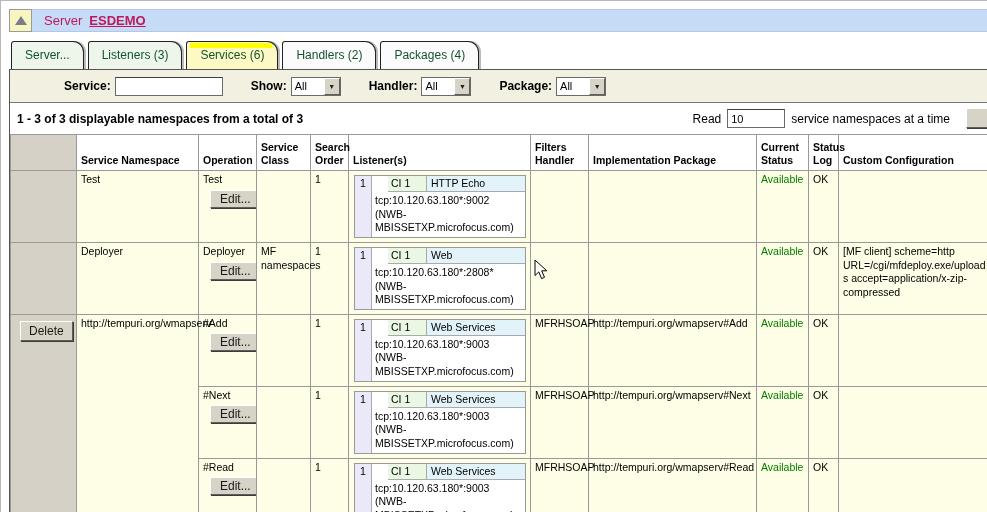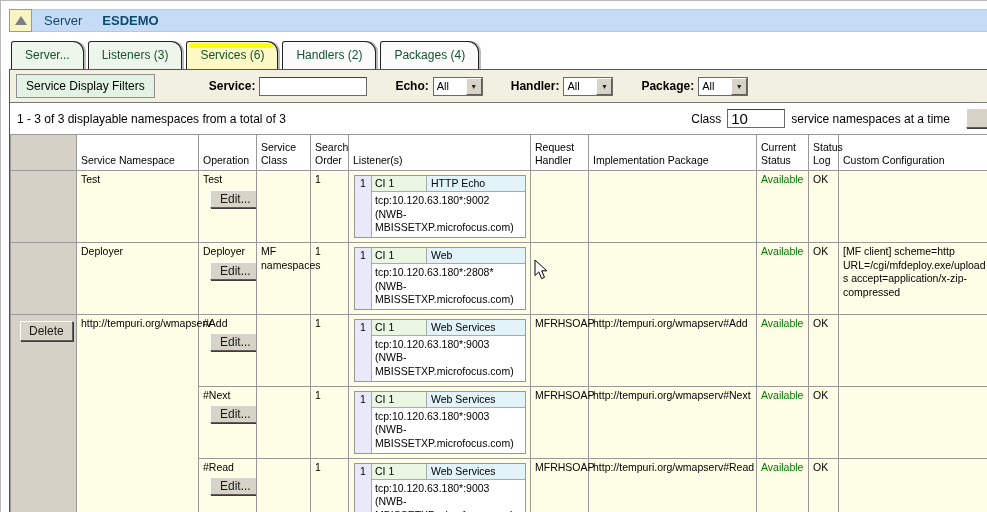--- a/index.html
+++ b/index.html
@@ -7,81 +7,81 @@
   .screen { position:relative; width:987px; height:512px; background:#fff; overflow:hidden;
             border-left:1px solid #b8b8b8; border-top:1px solid #b8b8b8; }
 
   
   .header-bar { position:absolute; left:8px; top:8px; width:979px; height:23px; display:flex; }
   .collapse-box { width:23px; height:23px; background:#f9f5c3; border:1px solid #9a9a9a;
                   display:flex; align-items:center; justify-content:center; flex:0 0 23px; }
   .tri-up { width:0; height:0; border-left:6px solid transparent; border-right:6px solid transparent;
             border-bottom:9px solid #7d7d85; }
   .blue-bar { flex:1; background:#c6dbf5; border:1px solid #b3c7e6; border-left:none;
-              display:flex; align-items:center; padding-left:12px; font-size:13px; color:#0c4a6e; }
-  .blue-bar b { margin-left:20px; }
+              display:flex; align-items:center; padding-left:12px; font-size:13px; color:#be185d; }
+  .blue-bar b { margin-left:7px;text-decoration:underline; }
 
   
   .tabs { position:absolute; left:10px; top:40px; height:28px; display:flex; gap:4px; align-items:flex-end; }
   .tab { height:28px; line-height:26px; padding:0 13px; font-size:12px; color:#14532d;
          border:1px solid #222; border-bottom:none; border-radius:3px 11px 0 0;
          background:#fbfbfb; position:relative; box-shadow:2px 0 0 #bbb; cursor:default; }
   .tab.greenish { background:#eef6ec; }
   .tab.active { background:#fcf9c4; }
   .tab.active::before { content:""; position:absolute; top:1px; left:3px; right:4px; height:5px;
                         background:#ffff00; border-radius:0 8px 0 0; }
 
   
   .panel { position:absolute; left:8px; top:68px; width:982px; border:1px solid #555; background:#fff; }
 
   .filter-row { height:33px; background:#f2f0e1; border-bottom:1px solid #777;
                 display:flex; align-items:center; font-size:12px; }
   .green-box { background:#e3f3e3; border:1px solid #8f8f8f; padding:4px 9px; margin-left:6px; }
   .flt-label { font-weight:bold; margin-left:54px; margin-right:4px; }
   .flt-label.tight { margin-left:28px; }
   .text-input { height:19px; border:1px solid #6a6a6a; border-top-color:#404040; background:#fff;
-                font-family:inherit; font-size:15px; padding:8px 3px; }
+                font-family:inherit; font-size:11px; padding:8px 3px; }
   .svc-input { width:108px; }
   .win-select { display:inline-flex; width:50px; height:19px; border:1px solid #6a6a6a; background:#fff;
                 align-items:stretch; }
   .win-select .val { flex:1; font-size:11px; line-height:17px; padding-left:3px; overflow:hidden; }
   .win-select .arrow { width:16px; background:#d7d3c7; border:1px solid; border-color:#fff #5e5e5e #5e5e5e #fff;
                 display:flex; align-items:center; justify-content:center; font-size:7px; color:#222; }
 
   .info-row { height:31px; background:#fff; display:flex; align-items:center; font-size:12px; position:relative; }
-  .info-row .summary { margin-left:7px; }
+  .info-row .summary { margin-left:7px;font-weight:bold; }
   .show-cluster { margin-left:auto; margin-right:40px; display:flex; align-items:center; gap:6px; }
   .show-input { width:58px; }
   .mini-btn { position:absolute; right:-3px; top:5px; width:27px; height:20px; background:#d7d3c7;
               border:1px solid; border-color:#fff #5e5e5e #5e5e5e #fff; box-shadow:1px 1px 0 #3c3c3c; }
 
   
   table { border-collapse:collapse; table-layout:fixed; width:980px; font-size:10.5px; }
   th, td { border:1px solid #999; }
-  th { font-weight:normal; text-align:left; vertical-align:bottom; padding:2px 4px; background:#fff; line-height:1.3; }
+  th { font-weight:bold; text-align:left; vertical-align:bottom; padding:2px 4px; background:#fff; line-height:1.3; }
   td { vertical-align:top; padding:2px 4px; background:#fefee7; line-height:1.3; }
   tr.data-row { height:50px; }
   tr.head-row { height:36px; }
   .gray-cell { background:#d5d1c7; }
   .avail { color:#008000; }
   .cfg-cell { overflow-wrap:anywhere; }
   .op-cell { padding:2px 2px 2px 4px; }
 
   
   .btn { font-family:inherit; font-size:12px; color:#1a1a1a; background:#d7d3c7;
          border:1px solid; border-color:#fff #5e5e5e #5e5e5e #fff; box-shadow:1px 1px 0 #3c3c3c;
          padding:1px 9px; cursor:default; }
   .edit-btn { display:block; margin:3px 0 0 7px; }
   .delete-btn { margin:4px 0 16px 5px; padding:2px 8px; }
 
   
   .lbox { margin:2px 1px; width:172px; display:grid; grid-template-columns:17px 55px auto;
           grid-template-rows:16px auto; border:1px solid #999; background:#fff; }
   .l-num { grid-row:1/3; background:#e9e9f9; border-right:1px solid #aaa; text-align:center; padding-top:1px; }
-  .l-ci  { background:#e9f7e3; border-right:1px solid #aaa; border-bottom:1px solid #aaa; padding:1px 3px; }
+  .l-ci  { background:#e9f7e3; border-right:1px solid #aaa; border-bottom:1px solid #aaa; padding:1px 3px;margin-left:16px; }
   .l-name{ background:#e2f3f9; border-bottom:1px solid #aaa; padding:1px 4px; }
   .l-addr{ grid-column:2/4; padding:2px 3px; line-height:1.3;border-radius:8px; }
 
   .cursor { position:absolute; left:533px; top:258px; }
 </style>
 </head>
 <body>
 
 <div class="screen">
 
@@ -99,44 +99,43 @@
     <div class="tab greenish">Server...</div>
     <div class="tab greenish">Listeners (3)</div>
     <div class="tab active">Services (6)</div>
     <div class="tab">Handlers (2)</div>
     <div class="tab">Packages (4)</div>
   </div>
 
   <div class="panel">
 
     <div class="filter-row">
-      <div class="green-box">Service Display Filters</div>
       <span class="flt-label">Service:</span>
       <input class="text-input svc-input" value="" style="">
-      <span class="flt-label tight">Echo:</span>
+      <span class="flt-label tight">Show:</span>
       <div class="win-select">
         <span class="val">All</span>
         <span class="arrow">▼</span>
       </div>
       <span class="flt-label tight">Handler:</span>
       <div class="win-select">
         <span class="val">All</span>
         <span class="arrow">▼</span>
       </div>
       <span class="flt-label tight">Package:</span>
       <div class="win-select">
         <span class="val">All</span>
         <span class="arrow">▼</span>
       </div>
     </div>
 
     <div class="info-row">
       <span class="summary">1 - 3 of 3 displayable namespaces from a total of 3</span>
       <span class="show-cluster">
-        <span>Class</span>
+        <span>Read</span>
         <input class="text-input show-input" value="10" style="">
         <span>service namespaces at a time</span>
       </span>
       <button class="mini-btn"></button>
     </div>
 
     <table>
       <colgroup>
         <col style="width:66px">
           <col style="width:122px">
@@ -151,21 +150,21 @@
           <col style="width:152px">
       </colgroup>
       <tbody>
           <tr class="head-row">
         <th class="gray-cell"></th>
         <th>Service Namespace</th>
         <th>Operation</th>
         <th>Service Class</th>
         <th>Search Order</th>
         <th>Listener(s)</th>
-        <th>Request Handler</th>
+        <th>Filters Handler</th>
         <th>Implementation Package</th>
         <th>Current Status</th>
         <th>Status Log</th>
         <th>Custom Configuration</th>
       </tr>
 
       <tr class="data-row">
         <td class="gray-cell"></td>
         <td>Test</td>
         <td class="op-cell">

